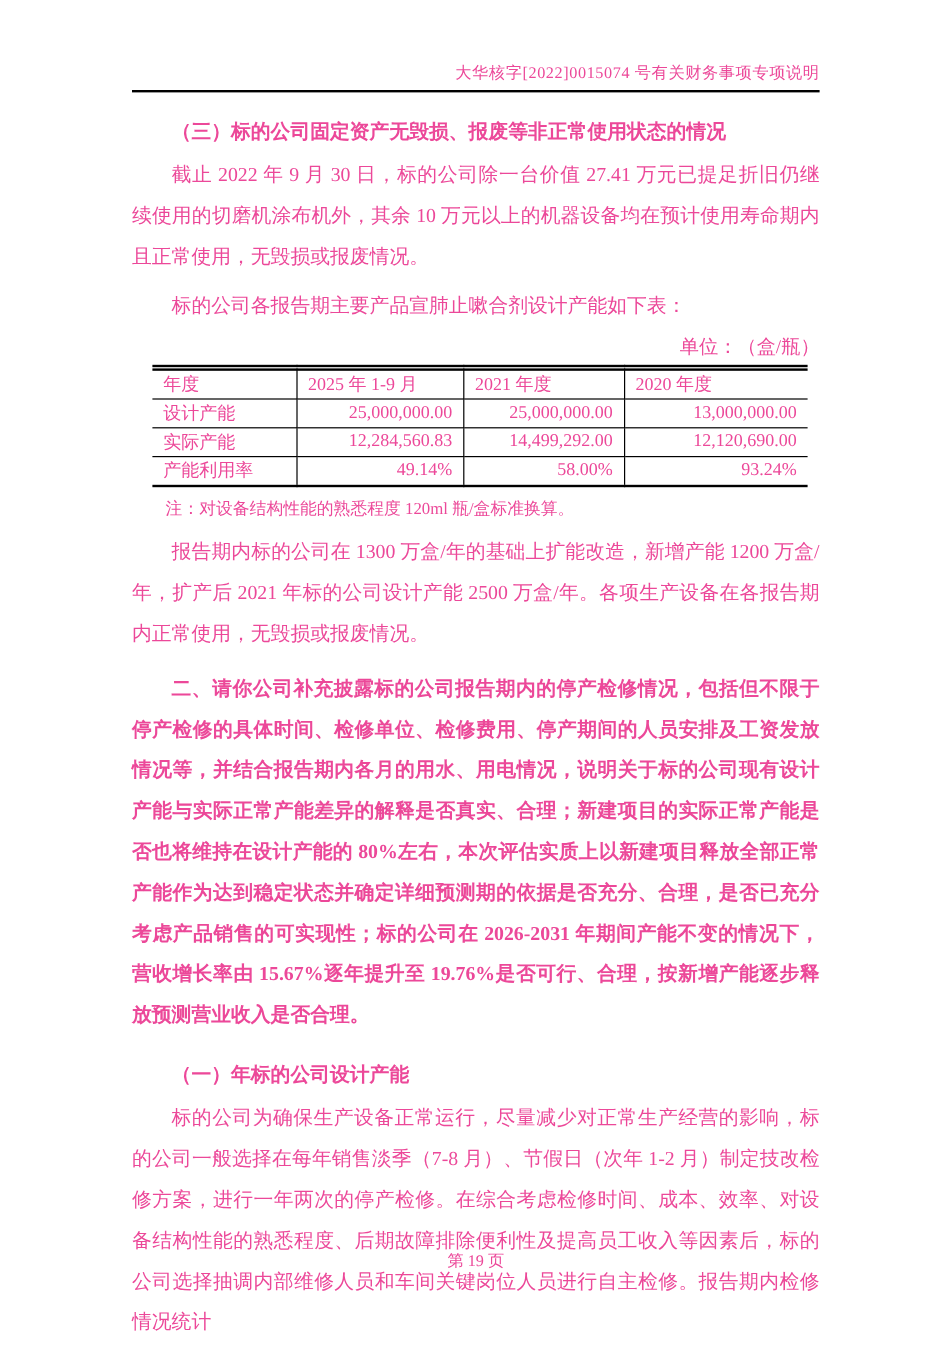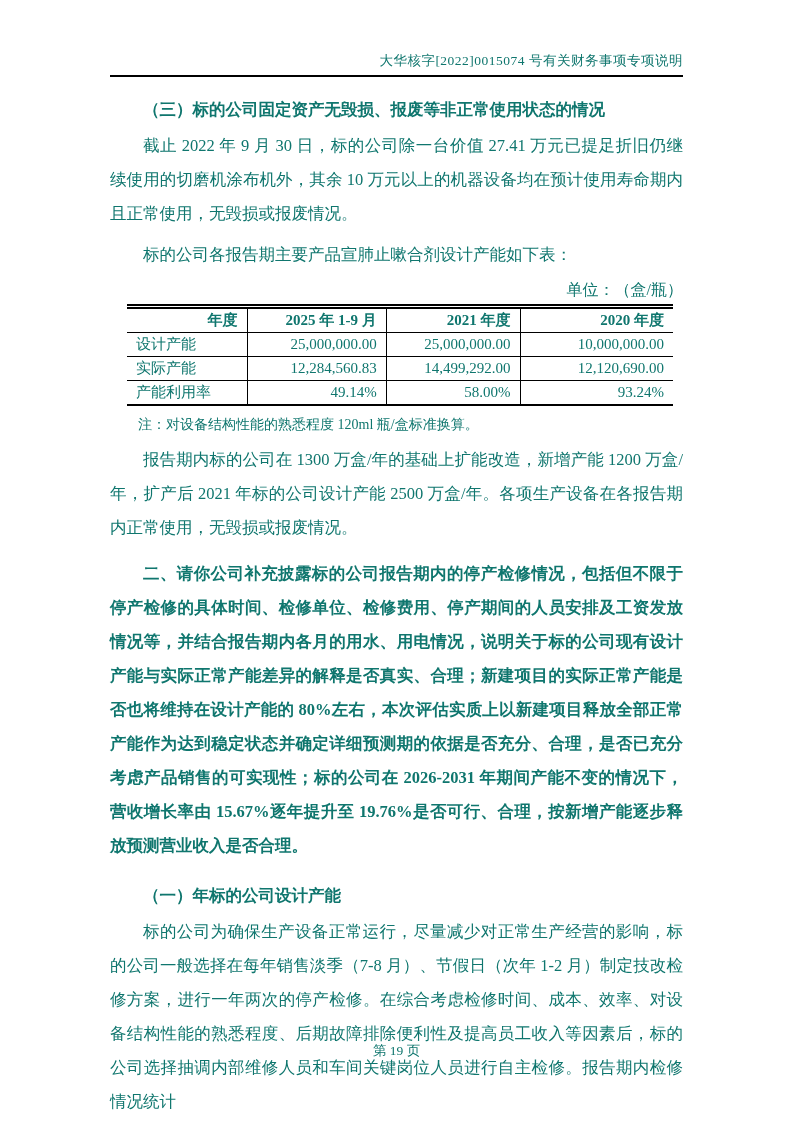--- a/index.html
+++ b/index.html
@@ -3,21 +3,21 @@
 <meta charset="utf-8">
 <style>
   * { margin: 0; padding: 0; box-sizing: border-box; }
   html, body { background: #ffffff; }
   .page {
     position: relative;
     width: 793px;
     height: 1122px;
     margin: 0 auto;
     background: #ffffff;
-    color: #0f766e;
+    color: #ec4899;
     font-family: "Liberation Serif", "DejaVu Serif", serif;
     padding: 52px 110px 0 110px;
     overflow: hidden;
   }
   .doc-header {
     font-size: 13.5px;
     text-align: right;
     padding-bottom: 5px;
     border-bottom: 2px solid #000;
     letter-spacing: 0.5px;
@@ -52,21 +52,21 @@
     table-layout: fixed;
   }
   .cap-table th, .cap-table td {
     font-size: 15px;
     padding: 2px 9px;
     height: 24px;
     border-bottom: 1px solid #000;
   }
   .cap-table tr:last-child td { border-bottom: none; }
   .cap-table th:not(:last-child), .cap-table td:not(:last-child) { border-right: 1px solid #000; }
-  .cap-table th { font-weight: bold; text-align: right; }
+  .cap-table th { font-weight: normal; text-align: left; }
   .cap-table td.row-label { text-align: left; }
   .cap-table td.num { text-align: right; }
   .col-y  { width: 22%; }
   .col-1  { width: 25.5%; }
   .col-2  { width: 24.5%; }
   .col-3  { width: 28%; }
   .table-note {
     font-size: 14px;
     text-indent: 2em;
     line-height: 22px;
@@ -100,21 +100,21 @@
       <tr>
         <th class="col-y">年度</th>
         <th class="col-1">2025 年 1-9 月</th>
         <th class="col-2">2021 年度</th>
         <th class="col-3">2020 年度</th>
       </tr>
       <tr>
         <td class="row-label">设计产能</td>
         <td class="num">25,000,000.00</td>
         <td class="num">25,000,000.00</td>
-        <td class="num">10,000,000.00</td>
+        <td class="num">13,000,000.00</td>
       </tr>
       <tr>
         <td class="row-label">实际产能</td>
         <td class="num">12,284,560.83</td>
         <td class="num">14,499,292.00</td>
         <td class="num">12,120,690.00</td>
       </tr>
       <tr>
         <td class="row-label">产能利用率</td>
         <td class="num">49.14%</td>

